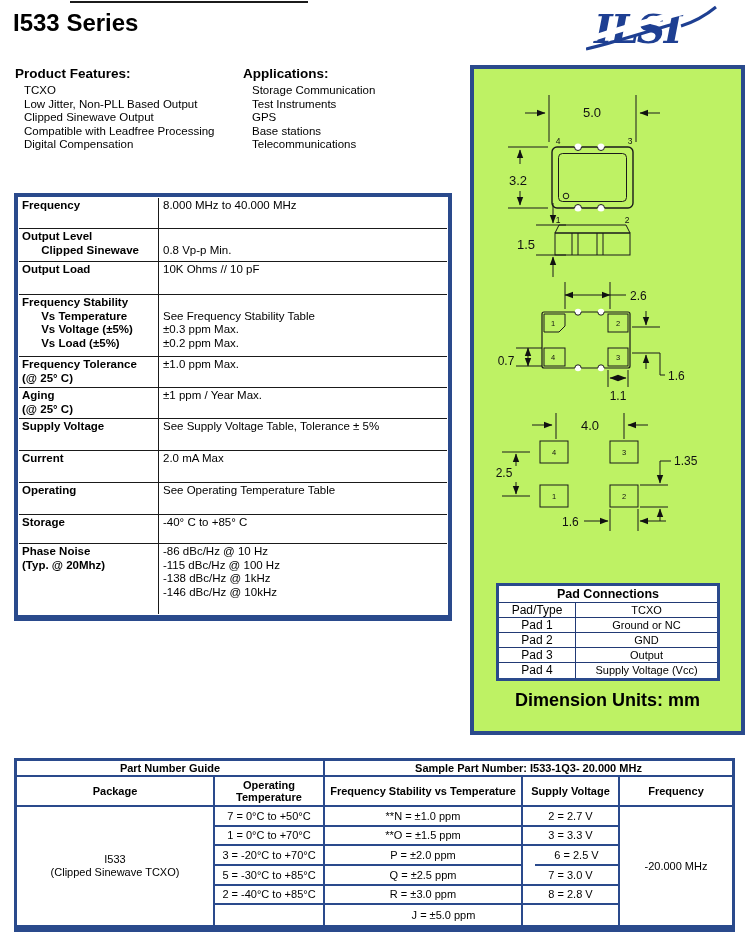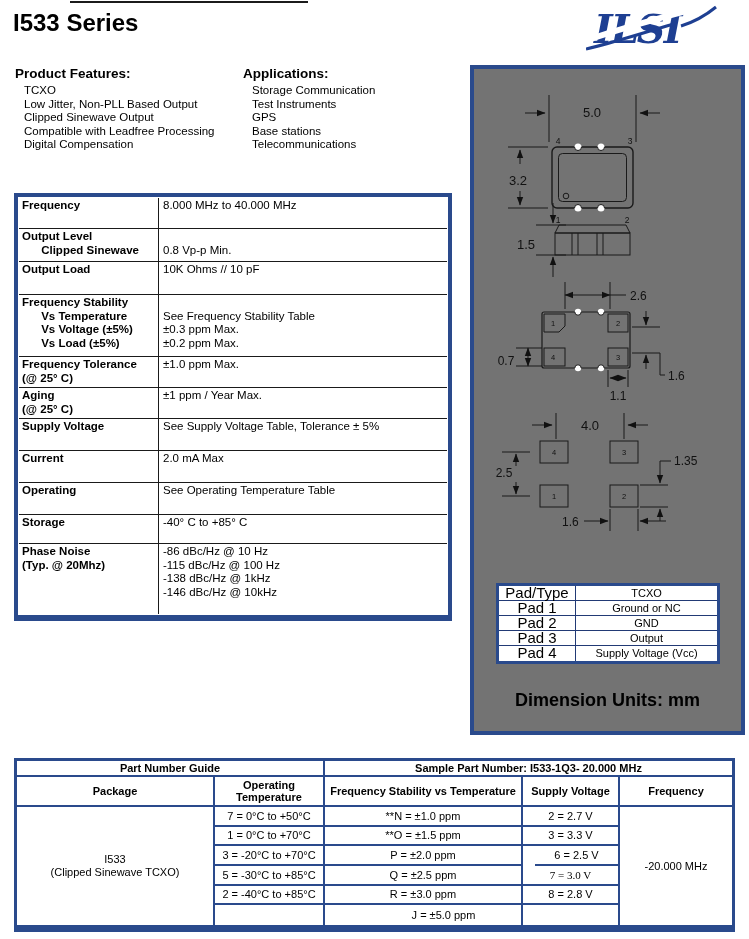--- a/index.html
+++ b/index.html
@@ -23,30 +23,30 @@
   .spec { position:absolute; left:14px; top:193px; width:438px;
           border:4px solid #2a4a8c; border-bottom-width:6px; background:#fff; padding:1px; }
   .spec-row { display:flex; border-bottom:1px solid #1a1a1a; }
   .spec-row:last-child { border-bottom:none; }
   .spec-label { width:140px; border-right:1px solid #1a1a1a; font-weight:bold;
                 font-size:11.5px; line-height:13.5px; padding:1px 3px; white-space:pre-wrap; }
   .spec-value { flex:1; font-size:11.5px; line-height:13.5px; padding:1px 4px; white-space:pre-wrap; }
 
   
   .panel { position:absolute; left:470px; top:65px; width:275px; height:670px;
-           border:4px solid #2a4a8c; background:#737373; }
+           border:4px solid #2a4a8c; background:#bef264; }
   .drawing { position:absolute; left:0; top:0; }
   .dim-txt { font-family:"Liberation Sans", sans-serif; fill:#111; }
 
   .padconn { position:absolute; left:22px; top:514px; width:224px; border:3px solid #2a4a8c; background:#fff; }
   .padconn-title { text-align:center; font-weight:bold; font-size:12.5px; height:17px; line-height:16px;
                    border-bottom:1px solid #223a75; }
   .padconn-row { display:flex; height:15px; border-bottom:1px solid #223a75; }
   .padconn-row:last-child { border-bottom:none; }
-  .padconn-c1 { width:77px; border-right:1px solid #223a75; text-align:center; font-size:15px; line-height:14px; }
+  .padconn-c1 { width:77px; border-right:1px solid #223a75; text-align:center; font-size:12px; line-height:14px; }
   .padconn-c2 { flex:1; text-align:center; font-size:11px; line-height:14px; }
   .units-note { position:absolute; left:0; top:621px; width:100%; text-align:center;
                 font-weight:bold; font-size:18px; }
 
   
   .pn { position:absolute; left:14px; top:758px; width:721px; height:174px;
         border:3px solid #2a4a8c; border-bottom-width:7px; background:#fff; }
   .pn-grid { display:grid; width:100%; height:100%;
              grid-template-columns:198px 110px 198px 97px 1fr;
              grid-template-rows:16px 30px repeat(6, 1fr); }
@@ -279,20 +279,21 @@
     <text class="dim-txt" x="30" y="408" font-size="12" text-anchor="middle">2.5</text>
     <text class="dim-txt" x="200" y="396" font-size="12">1.35</text>
     <text class="dim-txt" x="88" y="457" font-size="12">1.6</text>
     <text class="dim-txt" x="80" y="386" font-size="7.5" text-anchor="middle">4</text>
     <text class="dim-txt" x="150" y="386" font-size="7.5" text-anchor="middle">3</text>
     <text class="dim-txt" x="80" y="430" font-size="7.5" text-anchor="middle">1</text>
     <text class="dim-txt" x="150" y="430" font-size="7.5" text-anchor="middle">2</text>
   </svg>
 
   <div class="padconn">
+    <div class="padconn-title">Pad Connections</div>
     <div class="padconn-row">
       <div class="padconn-c1">Pad/Type</div>
       <div class="padconn-c2">TCXO</div>
     </div>
     <div class="padconn-row">
       <div class="padconn-c1">Pad 1</div>
       <div class="padconn-c2">Ground or NC</div>
     </div>
     <div class="padconn-row">
       <div class="padconn-c1">Pad 2</div>
@@ -332,21 +333,21 @@
     <div class="pn-cell" style="grid-column:2; grid-row:4;">1 = 0°C to +70°C</div>
     <div class="pn-cell" style="grid-column:3; grid-row:4;">**O = ±1.5 ppm</div>
     <div class="pn-cell" style="grid-column:4; grid-row:4;">3 = 3.3 V</div>
 
     <div class="pn-cell" style="grid-column:2; grid-row:5;">3 = -20°C to +70°C</div>
     <div class="pn-cell" style="grid-column:3; grid-row:5;">P = ±2.0 ppm</div>
     <div class="pn-cell" style="grid-column:4; grid-row:5;margin-left:12px;">6 = 2.5 V</div>
 
     <div class="pn-cell" style="grid-column:2; grid-row:6;">5 = -30°C to +85°C</div>
     <div class="pn-cell" style="grid-column:3; grid-row:6;">Q = ±2.5 ppm</div>
-    <div class="pn-cell" style="grid-column:4; grid-row:6;font-family:Liberation Serif, serif;">7 = 3.0 V</div>
+    <div class="pn-cell" style="grid-column:4; grid-row:6;">7 = 3.0 V</div>
 
     <div class="pn-cell" style="grid-column:2; grid-row:7;">2 = -40°C to +85°C</div>
     <div class="pn-cell" style="grid-column:3; grid-row:7;">R = ±3.0 ppm</div>
     <div class="pn-cell" style="grid-column:4; grid-row:7;">8 = 2.8 V</div>
 
     <div class="pn-cell nb" style="grid-column:2; grid-row:8;"></div>
     <div class="pn-cell nb" style="grid-column:3; grid-row:8;padding-left:41px;">J = ±5.0 ppm</div>
     <div class="pn-cell nb" style="grid-column:4; grid-row:8;"></div>
 
     <div class="pn-cell nr nb" style="grid-column:5; grid-row:3/9;">-20.000 MHz</div>

